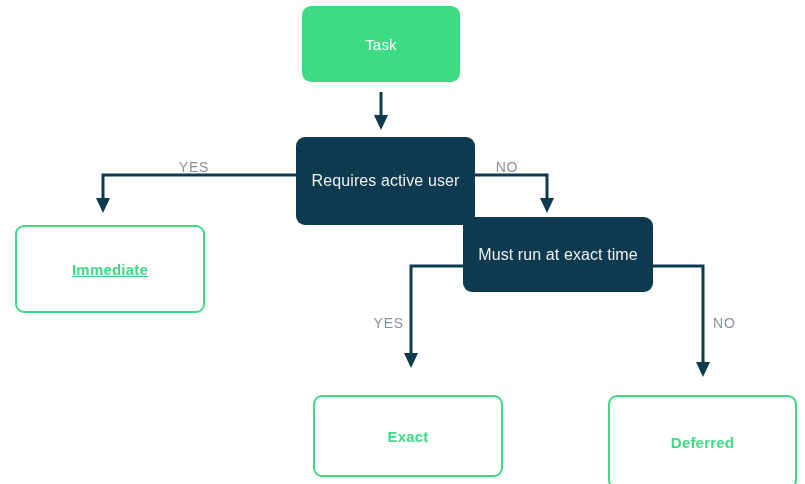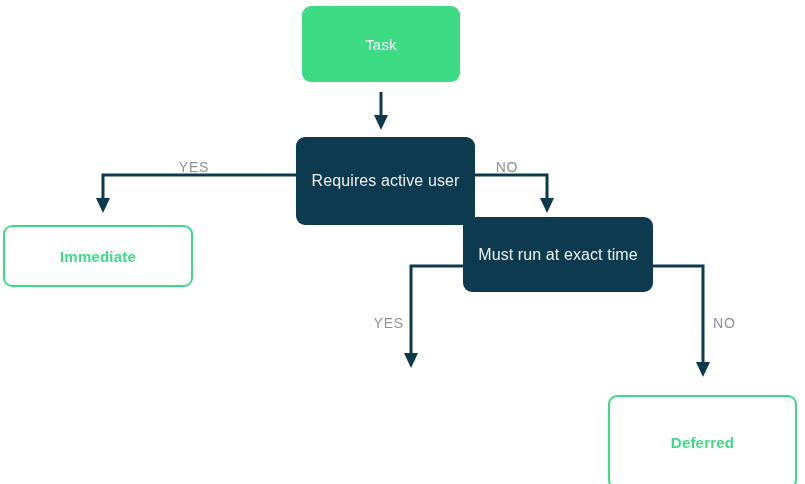--- a/index.html
+++ b/index.html
@@ -67,21 +67,21 @@
     color: var(--edge-label-gray, #8b9196);
     font-size: 14px;
     font-weight: 500;
     letter-spacing: 0.8px;
     white-space: nowrap;
     margin-top: 12px;
   }
   
   #node-task                   { left: 302px; top: 6px;   width: 158px; height: 76px; }
   #node-requires-active-user   { left: 296px; top: 137px; width: 179px; height: 88px; }
-  #node-immediate              { left: 3px;  top: 225px; width: 190px; height: 62px; }
+  #node-immediate              { left: 15px;  top: 225px; width: 190px; height: 88px; text-decoration: underline; }
   #node-must-run-at-exact-time { left: 463px; top: 217px; width: 190px; height: 75px; }
   #node-exact                  { left: 313px; top: 395px; width: 190px; height: 82px; }
   #node-deferred               { left: 608px; top: 395px; width: 189px; height: 94px; }
   
   #label-requires-yes { left: 170px; top: 147px; width: 48px; text-align: center; }
   #label-requires-no  { left: 490px; top: 147px; width: 34px; text-align: center; }
   #label-exact-yes    { left: 360px; top: 303px; width: 44px; text-align: right; }
   #label-exact-no     { left: 713px; top: 303px; width: 34px; text-align: left; }
 </style>
 </head>
@@ -126,20 +126,23 @@
   </div>
 
   <div id="node-immediate" class="node node-result">
     <span>Immediate</span>
   </div>
 
   <div id="node-must-run-at-exact-time" class="node node-decision">
     <span>Must run at exact time</span>
   </div>
 
+  <div id="node-exact" class="node node-result">
+    <span>Exact</span>
+  </div>
 
   <div id="node-deferred" class="node node-result">
     <span>Deferred</span>
   </div>
 
   <div id="label-requires-yes" class="edge-label">YES</div>
 
   <div id="label-requires-no" class="edge-label">NO</div>
 
   <div id="label-exact-yes" class="edge-label">YES</div>

